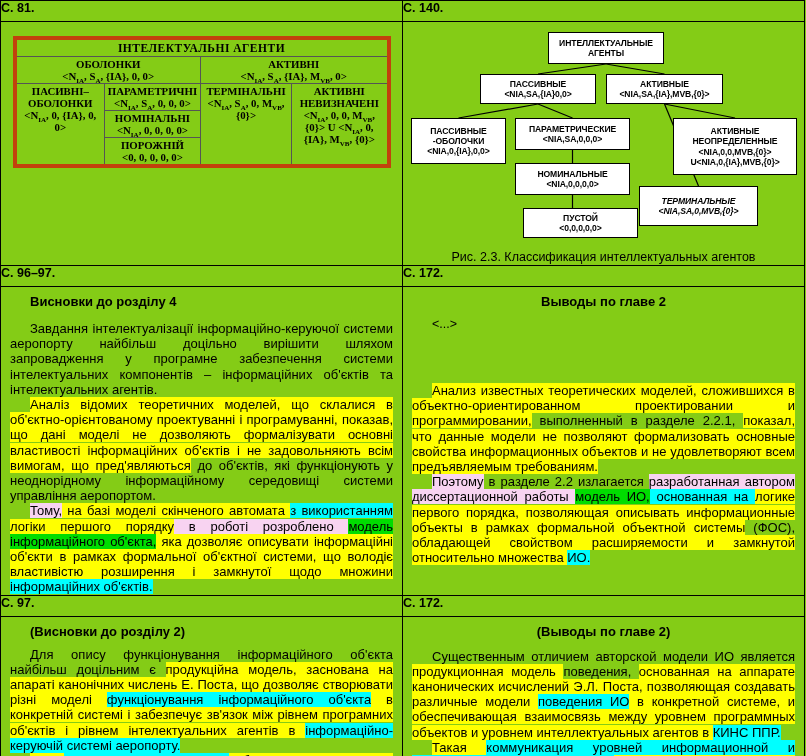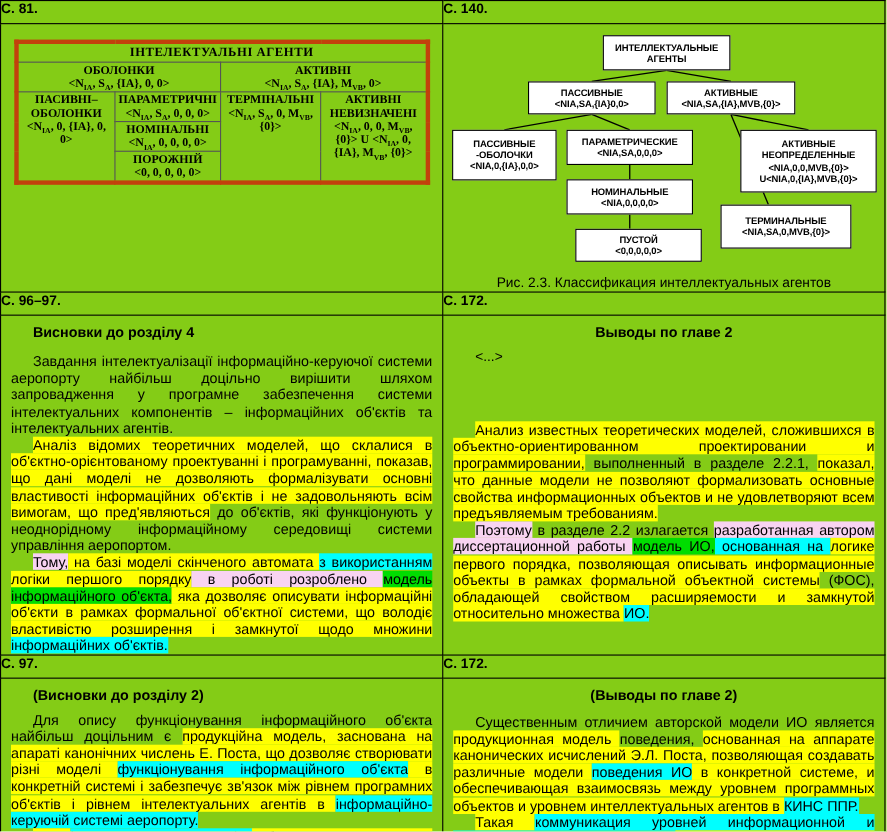--- a/index.html
+++ b/index.html
@@ -130,21 +130,21 @@
                 <line x1="261.5" y1="76" x2="295.5" y2="158" stroke="#000" stroke-width="1.2"></line>
               </svg>
               <div class="dnode" style="left: 145px; top: 4px; width: 116px; height: 32px;">ИНТЕЛЛЕКТУАЛЬНЫЕ<br>АГЕНТЫ</div>
               <div class="dnode" style="left: 77px; top: 46px; width: 116px; height: 30px;">ПАССИВНЫЕ<br>&lt;NIA,SA,{IA}0,0&gt;</div>
               <div class="dnode" style="left: 203px; top: 46px; width: 117px; height: 30px;">АКТИВНЫЕ<br>&lt;NIA,SA,{IA},MVB,{0}&gt;</div>
               <div class="dnode" style="left: 8px; top: 90px; width: 95px; height: 46px;">ПАССИВНЫЕ<br>-ОБОЛОЧКИ<br>&lt;NIA,0,{IA},0,0&gt;</div>
               <div class="dnode" style="left: 112px; top: 90px; width: 115px; height: 32px;">ПАРАМЕТРИЧЕСКИЕ<br>&lt;NIA,SA,0,0,0&gt;</div>
               <div class="dnode" style="left: 112px; top: 135px; width: 115px; height: 32px;">НОМИНАЛЬНЫЕ<br>&lt;NIA,0,0,0,0&gt;</div>
               <div class="dnode" style="left: 120px; top: 180px; width: 115px; height: 30px;">ПУСТОЙ<br>&lt;0,0,0,0,0&gt;</div>
               <div class="dnode" style="left: 270px; top: 90px; width: 124px; height: 57px;">АКТИВНЫЕ<br>НЕОПРЕДЕЛЕННЫЕ<br>&lt;NIA,0,0,MVB,{0}&gt;<br>U&lt;NIA,0,{IA},MVB,{0}&gt;</div>
-              <div class="dnode" style="left: 252px; top: 158px; width: 119px; height: 40px;">ТЕРМИНАЛЬНЫЕ<br>&lt;NIA,SA,0,MVB,{0}&gt;</div>
+              <div class="dnode" style="left: 236px; top: 158px; width: 119px; height: 40px; font-style: italic;">ТЕРМИНАЛЬНЫЕ<br>&lt;NIA,SA,0,MVB,{0}&gt;</div>
             </div>
         <div class="dg-caption">Рис. 2.3. Классификация интеллектуальных агентов</div>
       </td>
     </tr>
 
     <tr>
       <td class="hdr">С. 96–97.</td>
       <td class="hdr">С. 172.</td>
     </tr>
 

